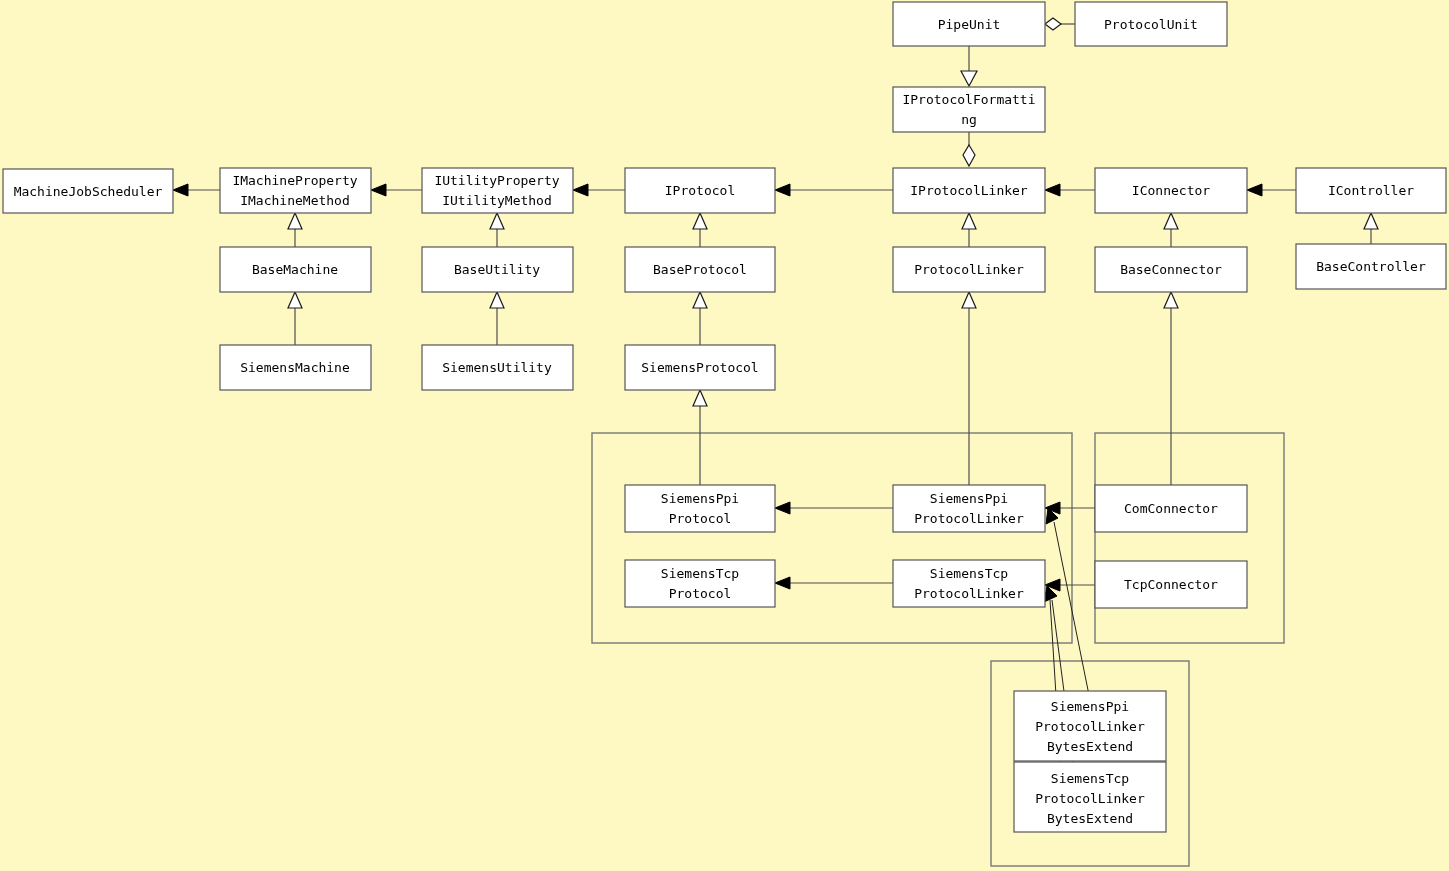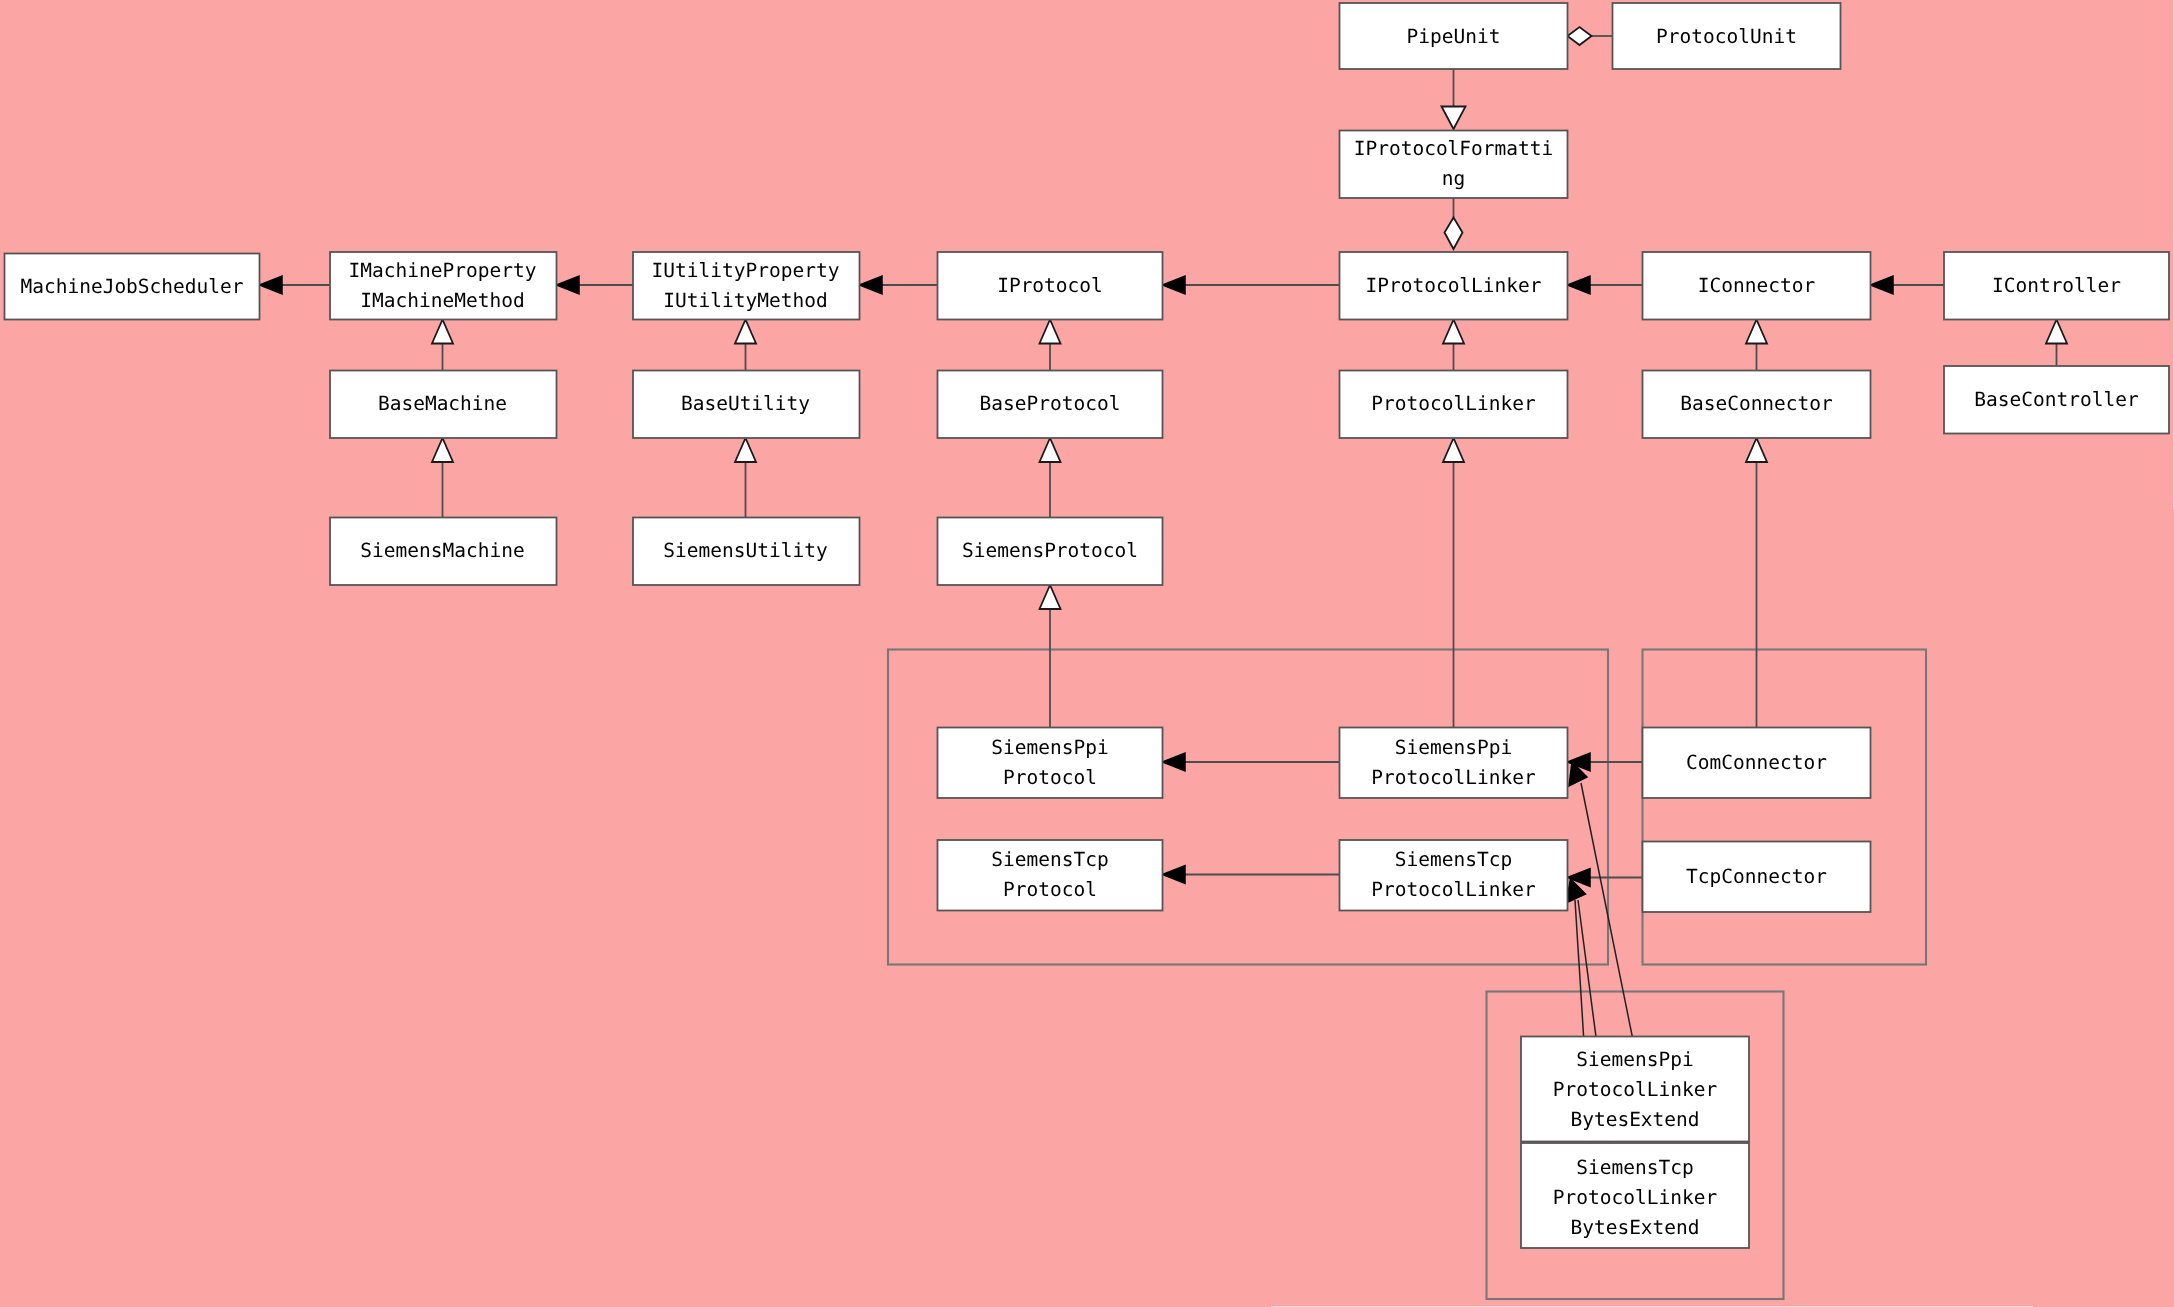--- a/index.html
+++ b/index.html
@@ -4,21 +4,21 @@
 <style>
   html, body {
     margin: 0;
     padding: 0;
     background: #ffffff;
   }
   #diagram-root {
     position: relative;
     width: 1449px;
     height: 871px;
-    background: #fca5a5;
+    background: #fef9c3;
     font-family: "DejaVu Sans Mono", "Liberation Mono", monospace;
   }
   svg#uml {
     position: absolute;
     top: 0;
     left: 0;
     width: 1449px;
     height: 871px;
     display: block;
   }

